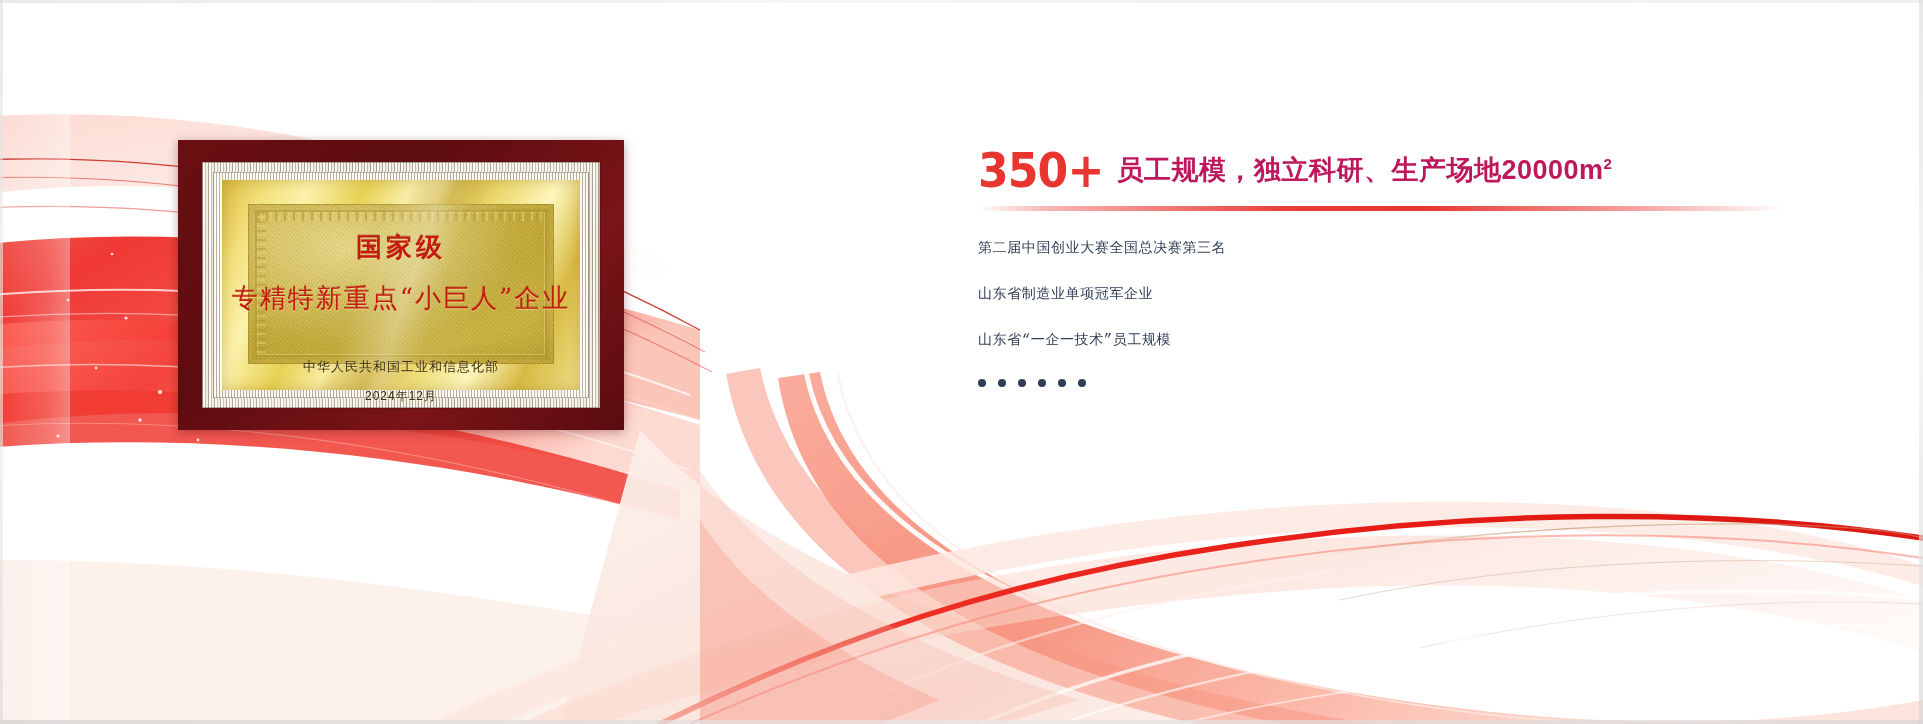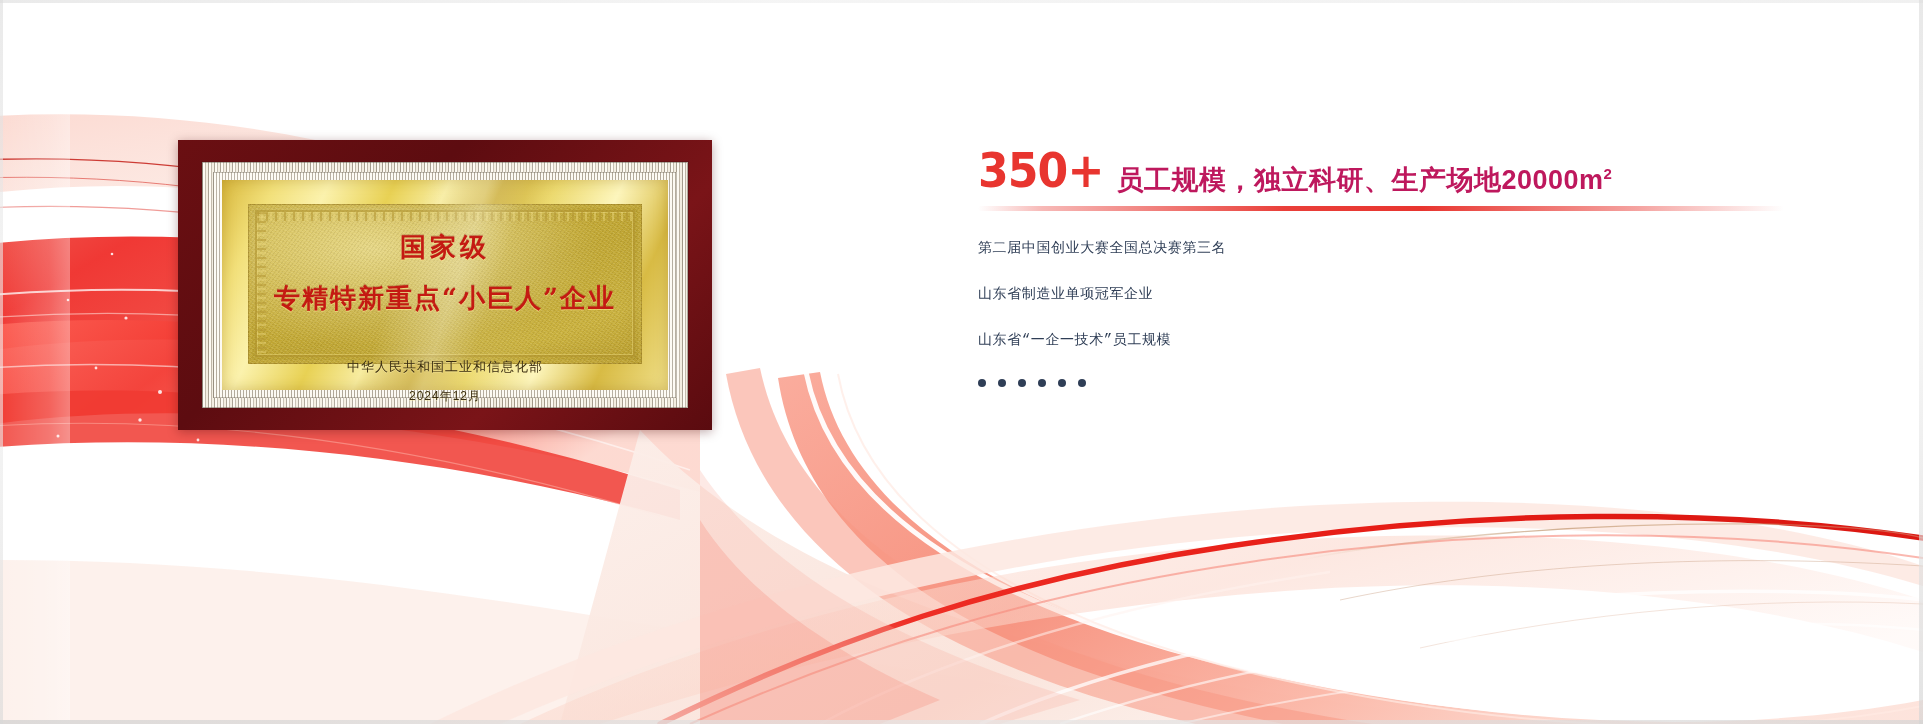--- a/index.html
+++ b/index.html
@@ -24,21 +24,21 @@
     background:linear-gradient(90deg,#d9d9d9,#ececec 40%,#e4e4e4);opacity:.55;}
   .edge-bottom{position:absolute;left:0;right:0;bottom:0;height:4px;
     background:linear-gradient(90deg,#cfcfcf,#e6e6e6 50%,#d5d5d5);opacity:.7;}
   .edge-left{position:absolute;left:0;top:0;bottom:0;width:3px;
     background:linear-gradient(180deg,#dcdcdc,#f0f0f0 50%,#d8d8d8);opacity:.6;}
   .edge-right{position:absolute;right:0;top:0;bottom:0;width:4px;
     background:linear-gradient(180deg,#dcdcdc,#efefef 45%,#d4d4d4);opacity:.65;}
 
   
   #plaque-wrap{
-    position:absolute;left:178px;top:140px;width:534px;height:290px;
+    position:absolute;left:178px;top:140px;width:446px;height:290px;
   }
   #plaque{
     position:absolute;inset:0;
     background:linear-gradient(135deg,#6a0f12 0%,#5d0c10 35%,#7a1418 70%,#5a0b0f 100%);
     box-shadow:0 2px 10px rgba(70,10,12,.35);
   }
   
   .frame-silver{
     position:absolute;left:24px;top:22px;right:24px;bottom:22px;
     background:
@@ -123,21 +123,21 @@
     padding-top:52px;box-sizing:border-box;z-index:4;
   }
   .plaque-line1{
     font-family:"DejaVu Serif","Liberation Serif",serif;
     font-weight:700;font-size:26px;letter-spacing:4px;
     color:#c41a12;text-shadow:0 1px 0 rgba(255,235,150,.55),0 -1px 0 rgba(120,20,10,.25);
     line-height:1.2;
   }
   .plaque-line2{
     font-family:"DejaVu Serif","Liberation Serif",serif;
-    font-weight:700;font-size:26px;letter-spacing:2px;
+    font-weight:400;font-size:26px;letter-spacing:2px;
     color:#c41a12;text-shadow:0 1px 0 rgba(255,235,150,.55),0 -1px 0 rgba(120,20,10,.25);
     margin-top:20px;line-height:1.2;white-space:nowrap;
   }
   .plaque-issuer{
     font-size:13px;color:#3a2d10;letter-spacing:1px;margin-top:44px;
     text-shadow:0 1px 0 rgba(255,240,170,.45);
     text-align:center;
   }
   .plaque-date{
     font-size:12px;color:#3a2d10;letter-spacing:1px;margin-top:12px;
@@ -148,21 +148,21 @@
   #plaque-reflection{
     position:absolute;left:178px;top:432px;width:446px;height:150px;
     overflow:hidden;pointer-events:none;
   }
 
   
   #content{
     position:absolute;left:978px;top:146px;width:880px;
   }
   #headline{
-    display:flex;align-items:flex-end;white-space:nowrap;
+    display:flex;align-items:center;white-space:nowrap;
   }
   .hl-number{
     font-family:"DejaVu Sans","Liberation Sans",sans-serif;
     font-weight:700;font-size:48px;color:#E8352F;
     letter-spacing:-1px;line-height:1;
     transform:scaleX(.92);transform-origin:left bottom;
   }
   .hl-rest{
     font-size:27px;font-weight:700;color:#be185d;
     letter-spacing:.5px;line-height:1;margin-left:2px;

